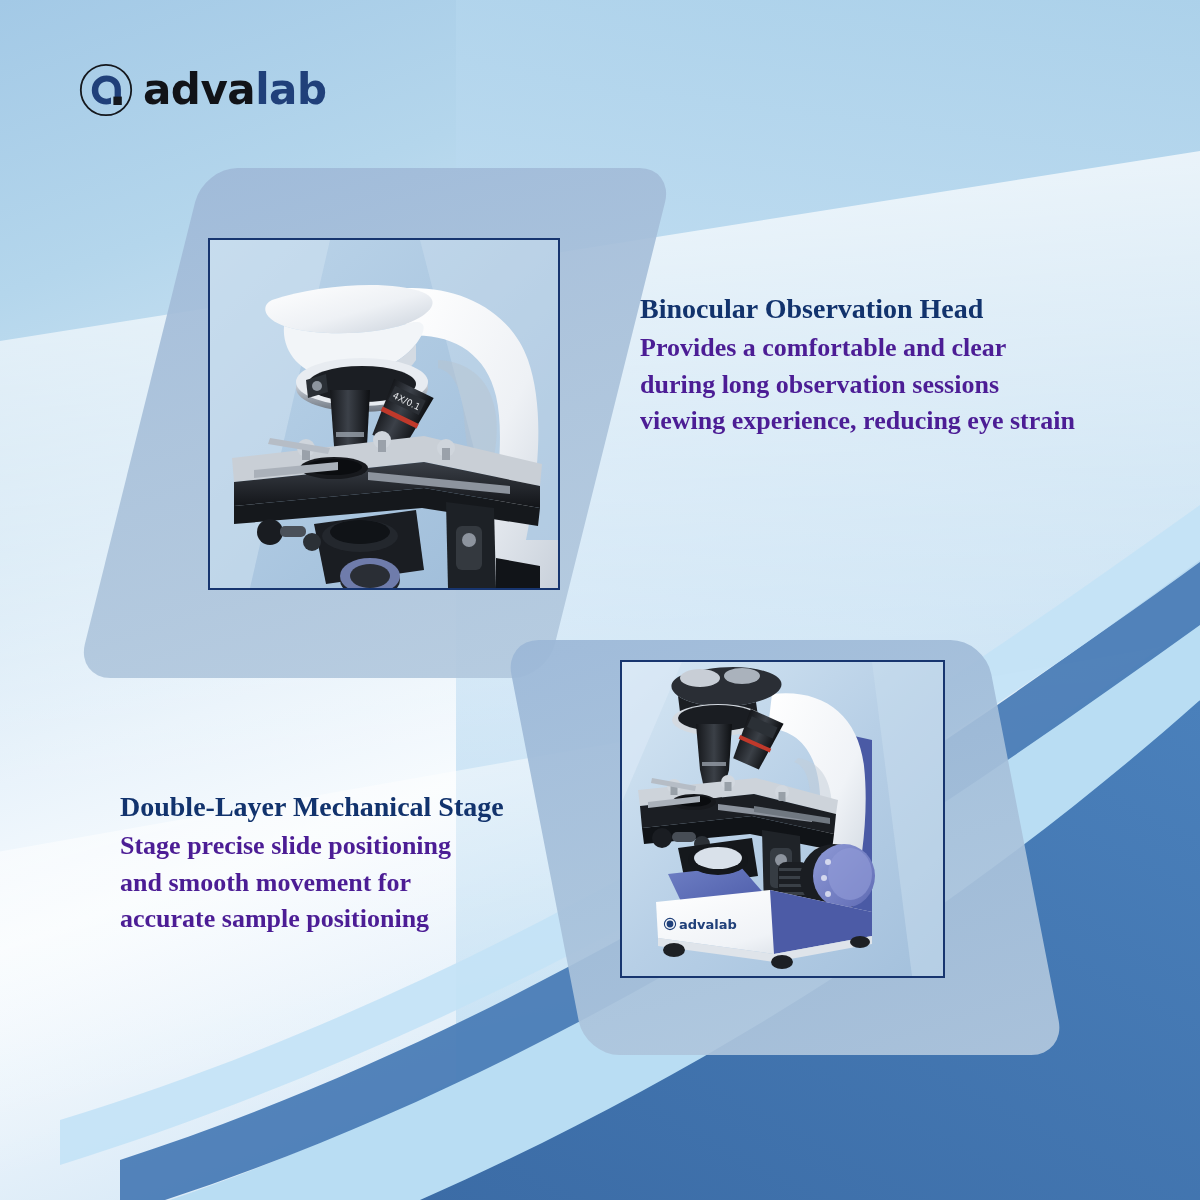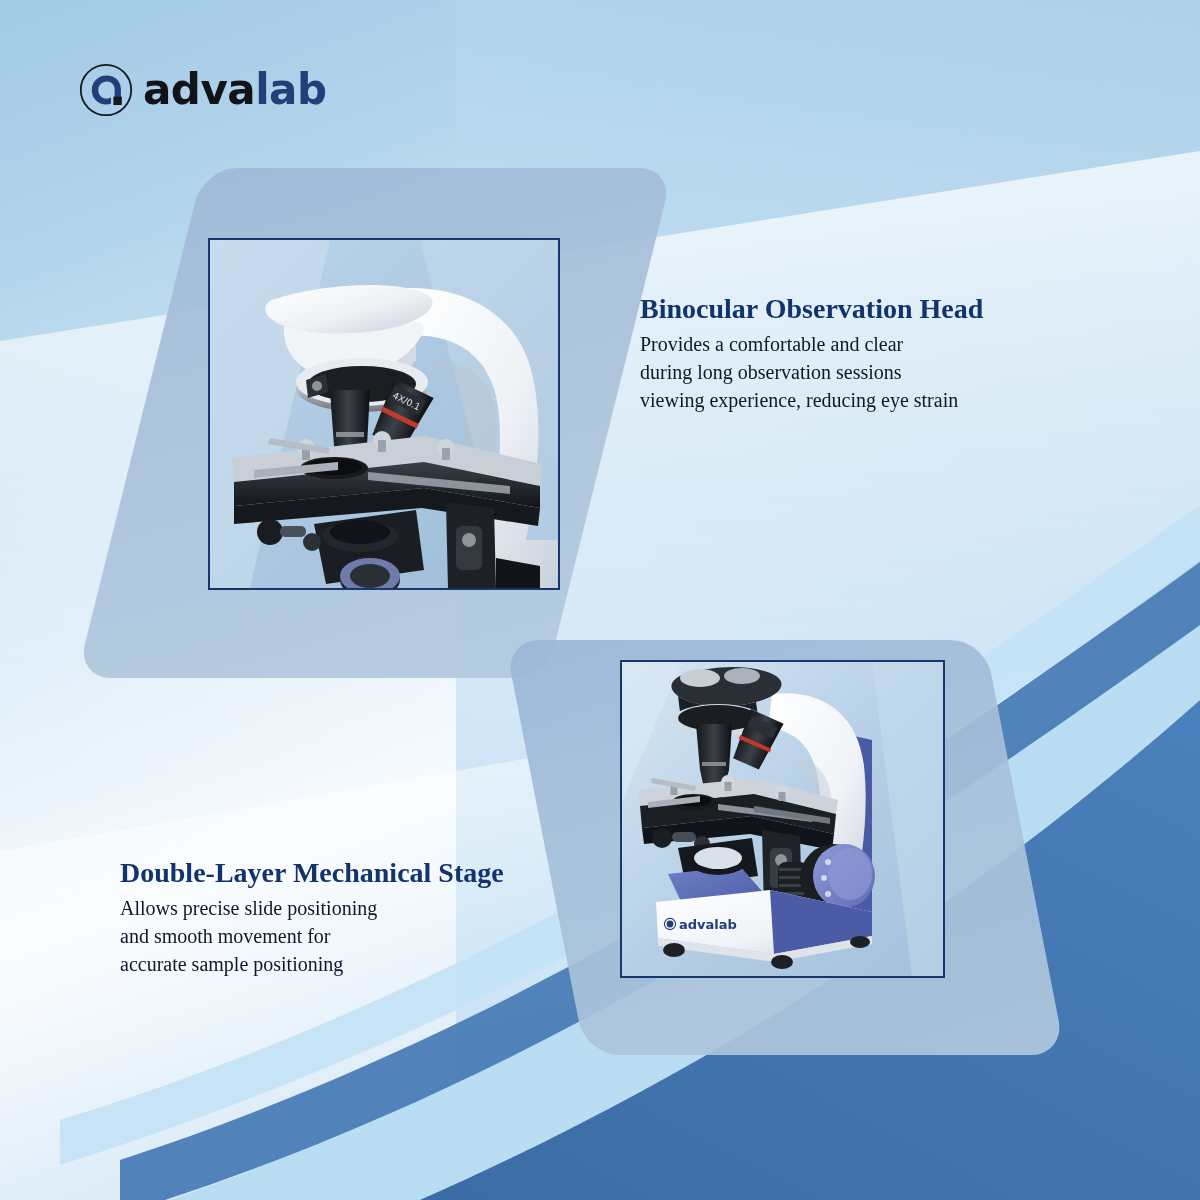--- a/index.html
+++ b/index.html
@@ -80,25 +80,25 @@
 
   
   .feature{position:absolute;}
   .feature .f-title{
     font-family:"Liberation Serif",serif;
     font-weight:700;font-size:28px;color:#12336d;
     margin:0 0 4px 0;line-height:1.2;white-space:nowrap;
   }
   .feature .f-body{
     font-family:"Liberation Serif",serif;
-    font-weight:400;font-size:20px;color:#0f172a;
+    font-weight:700;font-size:26px;color:#4c1d95;
     margin:0;line-height:1.42;
   }
   .feature-1{left:640px;top:292px;width:470px;}
-  .feature-2{left:120px;top:856px;width:430px;}
+  .feature-2{left:120px;top:790px;width:430px;}
 </style>
 </head>
 <body>
 
 <div id="stage">
 
   <div class="bg-base"></div>
   <div class="bg-right-wash"></div>
   <div class="bg-diag-light"></div>
   <div class="bg-soft-edge"></div>
@@ -377,18 +377,18 @@
           <circle cx="6" cy="6" r="5.6" fill="none" stroke="#20407a" stroke-width="1.1"></circle>
           <circle cx="6" cy="6" r="3.4" fill="#20407a"></circle>
           <text x="15" y="11" font-family="DejaVu Sans, sans-serif" font-weight="700" font-size="13" fill="#20407a">advalab</text>
         </g>
       </svg>
     </div>
   </div>
 
   <div class="feature feature-2">
     <h2 class="f-title">Double-Layer Mechanical Stage</h2>
-    <p class="f-body">Allows precise slide positioning</p>
+    <p class="f-body">Stage precise slide positioning</p>
     <p class="f-body">and smooth movement for</p>
     <p class="f-body">accurate sample positioning</p>
   </div>
 
 </div>
 
 </body></html>

